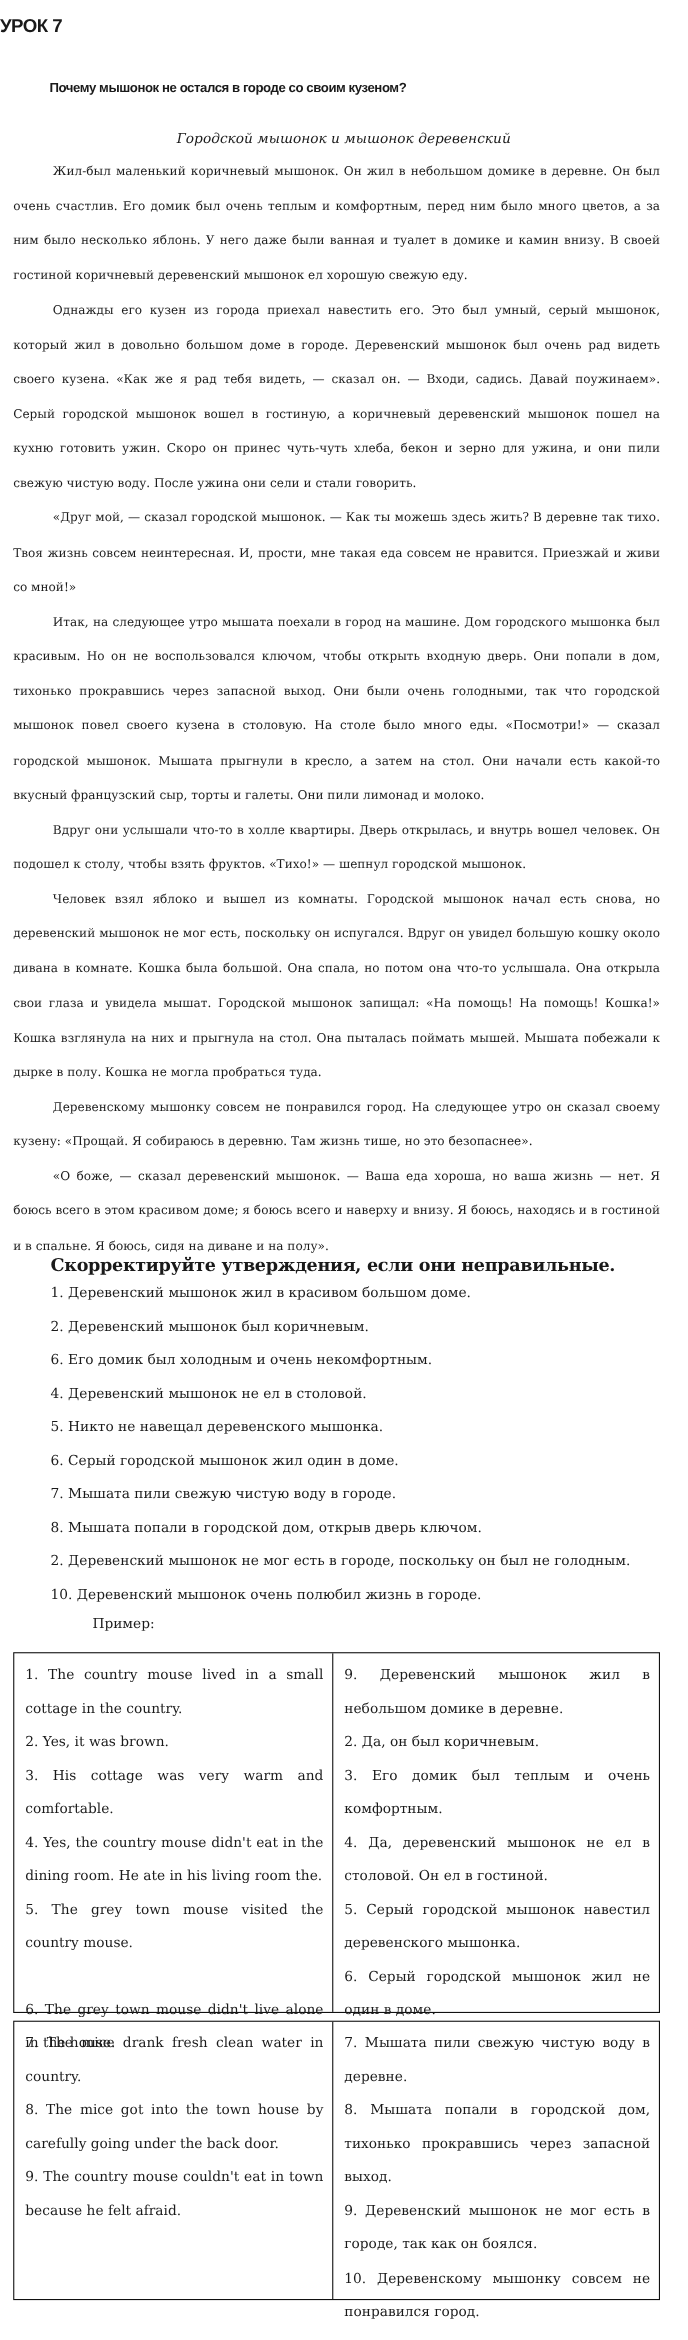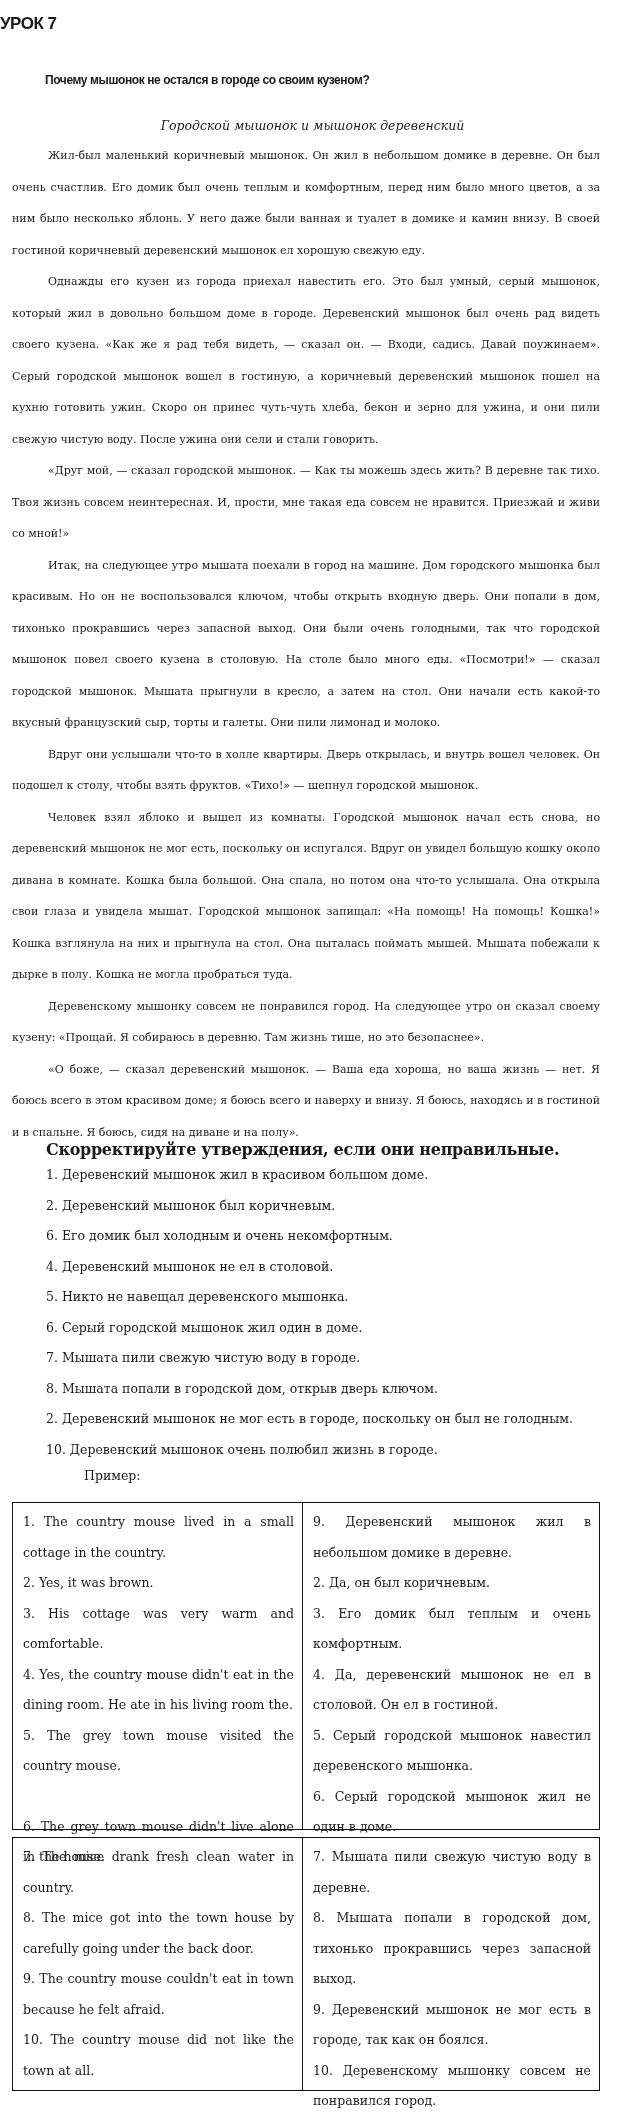--- a/index.html
+++ b/index.html
@@ -117,21 +117,20 @@
       <p class="cell">5. Серый городской мышонок навестил деревенского мышонка.</p>
       <p class="cell">6. Серый городской мышонок жил не один в доме.</p>
     </div>
   </div>
 
   <div class="tbl tbl2">
     <div class="col left">
       <p class="cell">7. The mice drank fresh clean water in country.</p>
       <p class="cell">8. The mice got into the town house by carefully going under the back door.</p>
       <p class="cell">9. The country mouse couldn't eat in town because he felt afraid.</p>
-      <p class="cell">10. The country mouse did not like the town at all.</p>
     </div>
     <div class="col right">
       <p class="cell">7. Мышата пили свежую чистую воду в деревне.</p>
       <p class="cell">8. Мышата попали в городской дом, тихонько прокравшись через запасной выход.</p>
       <p class="cell">9. Деревенский мышонок не мог есть в городе, так как он боялся.</p>
       <p class="cell">10. Деревенскому мышонку совсем не понравился город.</p>
     </div>
   </div>
 
 </div>

